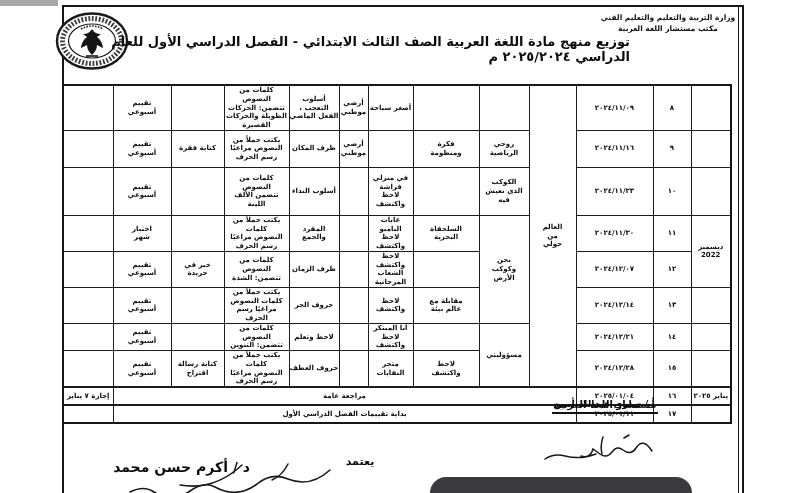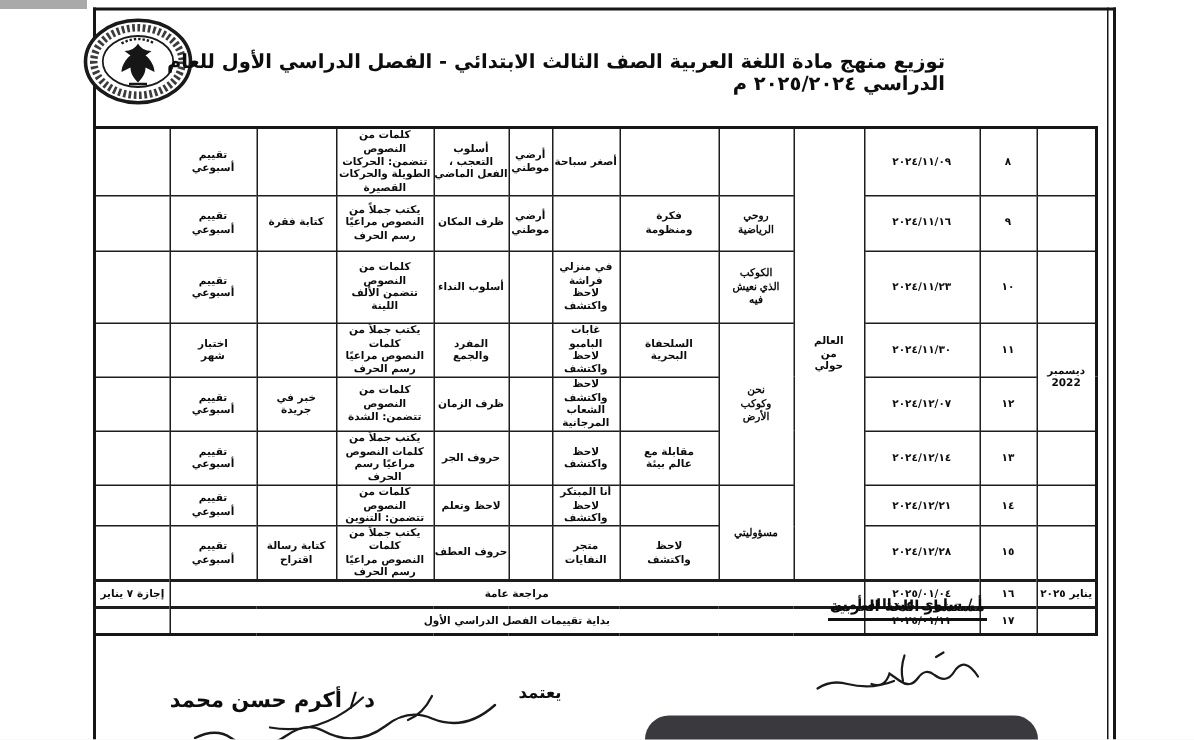--- a/index.html
+++ b/index.html
@@ -27,21 +27,21 @@
   #tbl tr:nth-child(5){height:34px}
   #tbl tr:nth-child(6){height:31px}
   #tbl tr:nth-child(7){height:24px}
   #tbl tr:nth-child(8){height:28px}
   #tbl tr.final{height:18px}
   #tbl tr.final td{border-top-width:2px;margin-left:34px;}
   .c-month{font-size:6.5px;white-space:nowrap;}
   .c-week{font-size:10px;}
   .c-date{font-size:8px;letter-spacing:1px;white-space:nowrap;}
   .c-theme{font-size:10.5px;line-height:1.7;padding-top:88px;margin-top:10px;}
-  .c-unit{font-size:8px;line-height:1.45;font-family:Liberation Serif, serif;}
+  .c-unit{font-size:8px;line-height:1.45;}
   .c-text1,.c-text2{font-size:7px;}
   .c-song{font-size:7.5px;line-height:1.5;}
   .c-grammar{font-size:7.5px;}
   .c-dictation{font-size:6.8px;}
   .c-writing{font-size:7.5px;}
   .c-evaluation{font-size:8px;line-height:1.6;}
   .c-notes{font-size:6.5px;white-space:nowrap;}
   .c-merged{font-size:10.5px;}
   
   .foot{position:absolute;font-weight:700;color:#0d0d0d;text-align:center;}
@@ -57,20 +57,24 @@
   #dark-bar{position:absolute;left:430px;top:477px;width:262px;height:18px;background:#3a3a3e;border-radius:16px 16px 0 0;}
 </style>
 </head>
 <body>
 
 <div id="page">
   <div id="scan-smudge"></div>
   <div id="frame"></div>
   <div id="frame-inner-line"></div>
 
+  <div id="ministry">
+    <div>وزارة التربية والتعليم والتعليم الفني</div>
+    <div>مكتب مستشار اللغة العربية</div>
+  </div>
 
   <div id="emblem">
     <svg width="74" height="58" viewBox="0 0 74 58">
       <ellipse cx="37" cy="29" rx="35" ry="27.5" fill="#ffffff" stroke="#1a1a1a" stroke-width="2.4"></ellipse>
       <ellipse cx="37" cy="29" rx="29.5" ry="22.5" fill="none" stroke="#1a1a1a" stroke-width="5" stroke-dasharray="1.8 1.7" opacity="0.85"></ellipse>
       <ellipse cx="37" cy="29" rx="23.5" ry="17" fill="#ffffff" stroke="#1a1a1a" stroke-width="1.2"></ellipse>
       <path d="M26 17 q11 -6 22 0" fill="none" stroke="#1a1a1a" stroke-width="1.6" stroke-dasharray="1.6 1.3"></path>
       <path d="M37 17 c-1.5 3 -5 5 -9 5 l4 3 c-3 2 -6 7 -6 11 l6 -3 c0 4 2 7 5 10 c3 -3 5 -6 5 -10 l6 3 c0 -4 -3 -9 -6 -11 l4 -3 c-4 0 -7.5 -2 -9 -5 z" fill="#161616"></path>
       <path d="M31 44 h12" stroke="#161616" stroke-width="1.6"></path>
     </svg>

